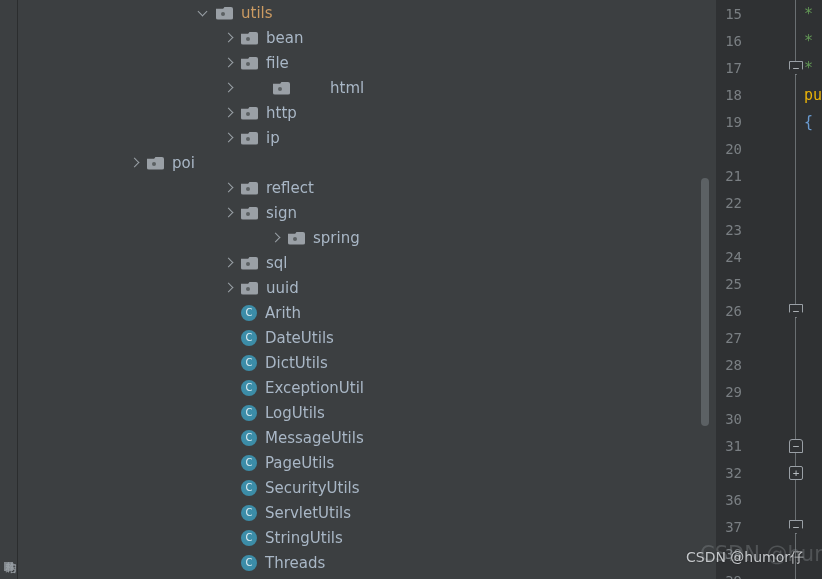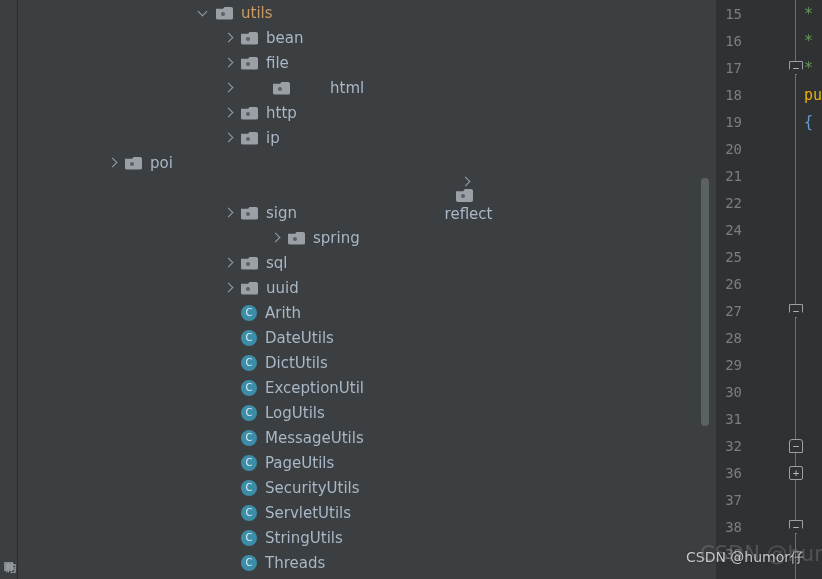--- a/index.html
+++ b/index.html
@@ -293,26 +293,26 @@
         <div class="tree-row" style="padding-left: 203px;">
           <div class="arrow right"></div>
           <div class="ico-folder"></div>
           <span class="row-label">http</span>
         </div>
         <div class="tree-row" style="padding-left: 203px;">
           <div class="arrow right"></div>
           <div class="ico-folder"></div>
           <span class="row-label">ip</span>
         </div>
-        <div class="tree-row" style="padding-left: 87px;">
+        <div class="tree-row" style="padding-left: 109px;">
           <div class="arrow right"></div>
           <div class="ico-folder"></div>
           <span class="row-label">poi</span>
         </div>
-        <div class="tree-row" style="padding-left: 203px; flex-direction: column;">
+        <div class="tree-row" style="padding-left: 203px;">
           <div class="arrow right"></div>
           <div class="ico-folder"></div>
           <span class="row-label">reflect</span>
         </div>
         <div class="tree-row" style="padding-left: 203px;">
           <div class="arrow right"></div>
           <div class="ico-folder"></div>
           <span class="row-label">sign</span>
         </div>
         <div class="tree-row" style="padding-left: 203px; margin-left: 47px;">
@@ -419,20 +419,21 @@
   <div id="editor-panel">
     <div id="gutter">
         <div class="gutter-row">15</div>
         <div class="gutter-row">16</div>
         <div class="gutter-row">17</div>
         <div class="gutter-row">18</div>
         <div class="gutter-row">19</div>
         <div class="gutter-row">20</div>
         <div class="gutter-row">21</div>
         <div class="gutter-row">22</div>
+        <div class="gutter-row">23</div>
         <div class="gutter-row">24</div>
         <div class="gutter-row">25</div>
         <div class="gutter-row">26</div>
         <div class="gutter-row">27</div>
         <div class="gutter-row">28</div>
         <div class="gutter-row">29</div>
         <div class="gutter-row">30</div>
         <div class="gutter-row">31</div>
         <div class="gutter-row">32</div>
         <div class="gutter-row">36</div>

